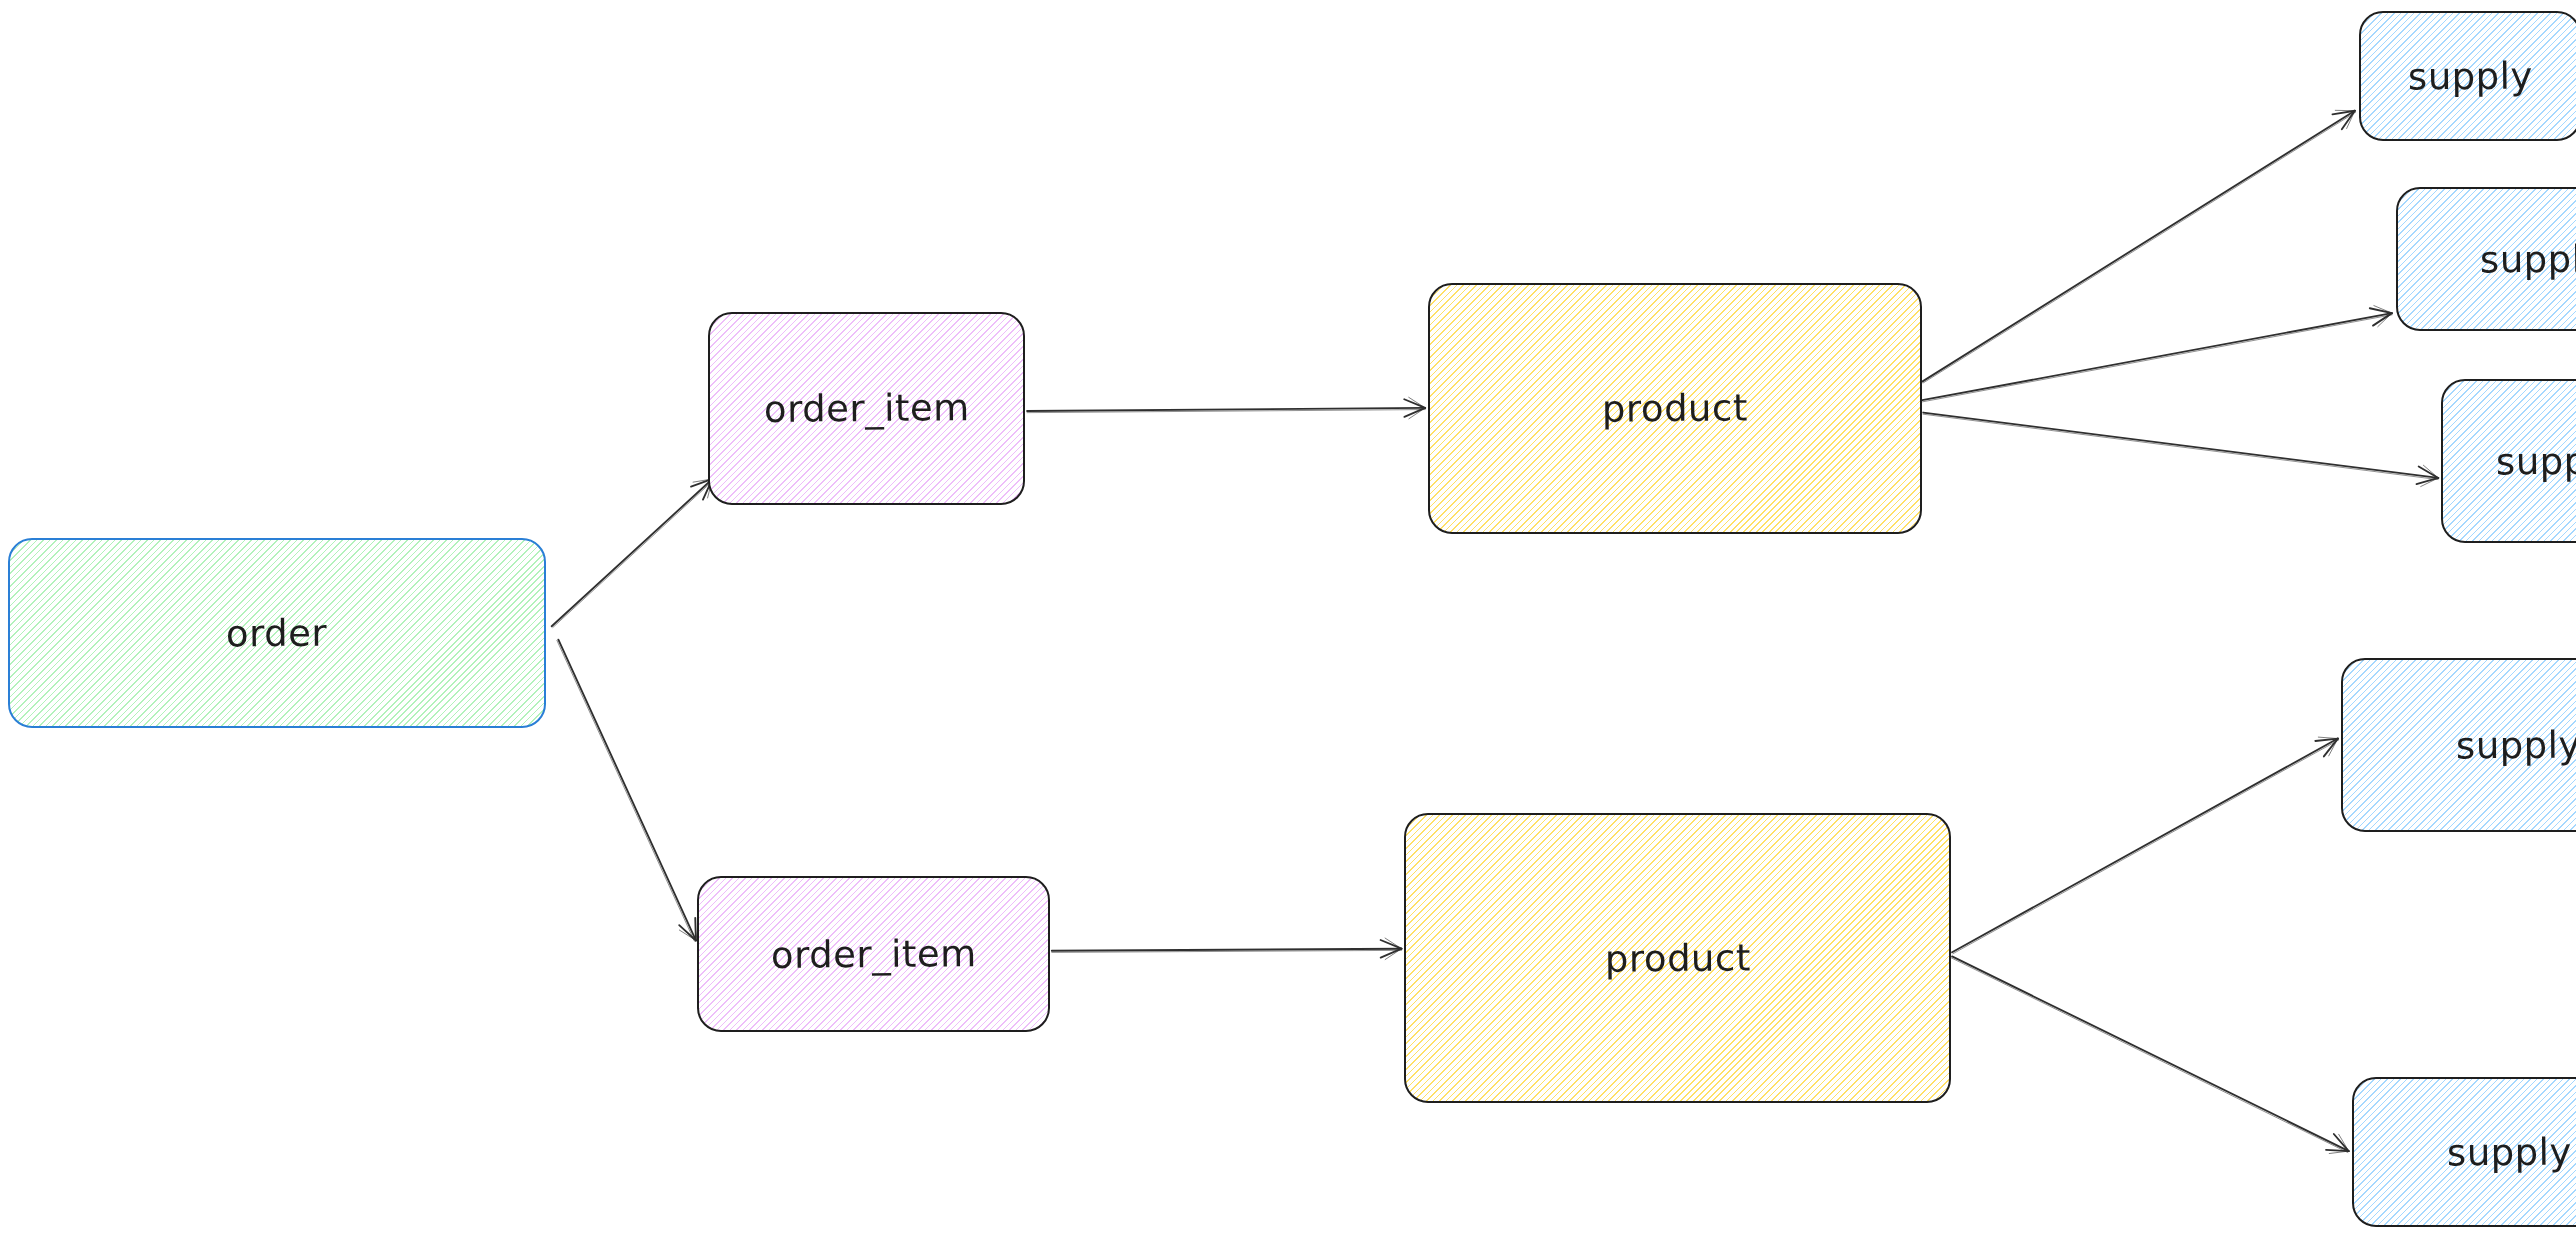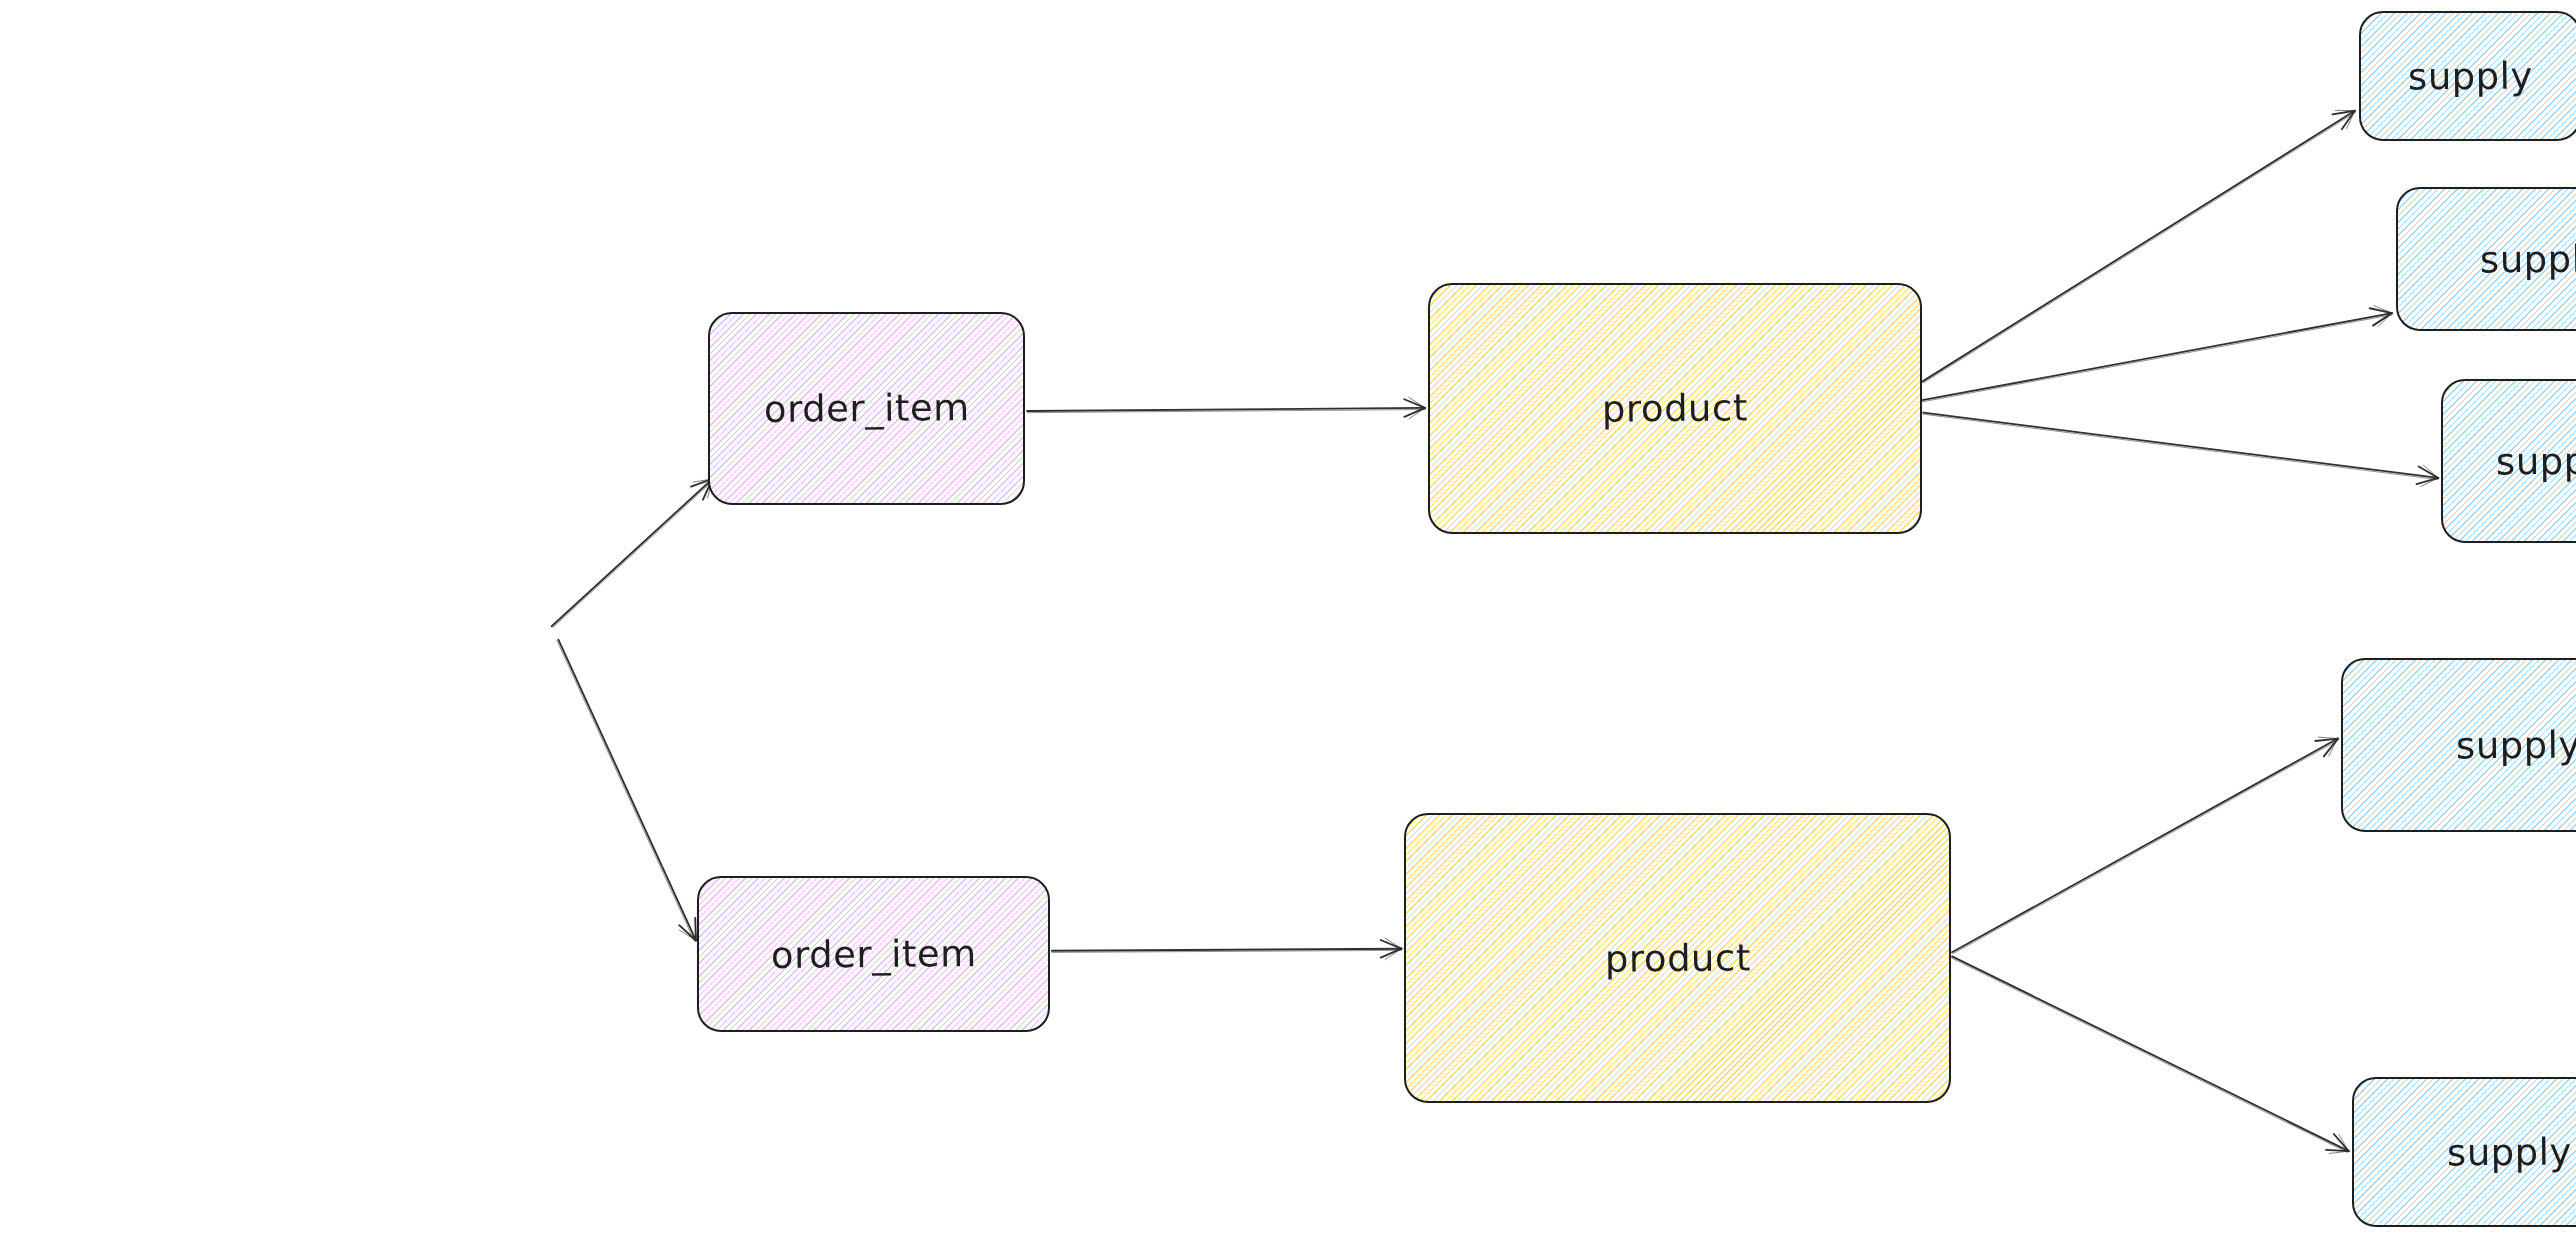--- a/index.html
+++ b/index.html
@@ -107,20 +107,23 @@
       </g>
       <g>
         <line x1="3789" y1="1857" x2="4559" y2="2235" stroke="#2f2f2f" stroke-width="3.6" stroke-linecap="round"></line>
         <line x1="3787.589845789954" y1="1859.8725363537976" x2="4557.589845789954" y2="2237.872536353798" stroke="#2f2f2f" stroke-width="1.7" stroke-linecap="round" opacity="0.6"></line>
         <line x1="4559" y1="2235" x2="4530.17118247614" y2="2201.7599747266045" stroke="#2f2f2f" stroke-width="3.6" stroke-linecap="round"></line>
         <line x1="4559" y1="2235" x2="4515.069834817057" y2="2232.5219792173284" stroke="#2f2f2f" stroke-width="3.6" stroke-linecap="round"></line>
         <line x1="4559" y1="2235" x2="4539.644093082974" y2="2202.299099898941" stroke="#2f2f2f" stroke-width="1.8" stroke-linecap="round" opacity="0.65"></line>
         <line x1="4559" y1="2235" x2="4521.290134368238" y2="2239.686793577108" stroke="#2f2f2f" stroke-width="1.8" stroke-linecap="round" opacity="0.65"></line>
       </g>
     </svg>
+<div class="node" style="left: 7.7px; top: 538px; width: 538px; height: 190px; border-color: rgb(42, 127, 214); background-image: repeating-linear-gradient(135deg, rgb(178, 242, 187) 0px, rgb(178, 242, 187) 1.1px, transparent 1.1px, transparent 4.6px);">
+      <span class="node-label">order</span>
+    </div>
     <div class="node" style="left: 708px; top: 312px; width: 317px; height: 193px; border-color: rgb(30, 30, 30); background-image: repeating-linear-gradient(135deg, rgb(238, 190, 250) 0px, rgb(238, 190, 250) 1.1px, transparent 1.1px, transparent 4.6px);">
       <span class="node-label">order_item</span>
     </div>
     <div class="node" style="left: 697px; top: 876px; width: 353px; height: 156px; border-color: rgb(30, 30, 30); background-image: repeating-linear-gradient(135deg, rgb(238, 190, 250) 0px, rgb(238, 190, 250) 1.1px, transparent 1.1px, transparent 4.6px);">
       <span class="node-label">order_item</span>
     </div>
     <div class="node" style="left: 1428px; top: 283px; width: 494px; height: 251px; border-color: rgb(30, 30, 30); background-image: repeating-linear-gradient(135deg, rgb(255, 224, 102) 0px, rgb(255, 224, 102) 1.1px, transparent 1.1px, transparent 4.6px);">
       <span class="node-label">product</span>
     </div>
     <div class="node" style="left: 1404px; top: 813px; width: 547px; height: 290px; border-color: rgb(30, 30, 30); background-image: repeating-linear-gradient(135deg, rgb(255, 224, 102) 0px, rgb(255, 224, 102) 1.1px, transparent 1.1px, transparent 4.6px);">

